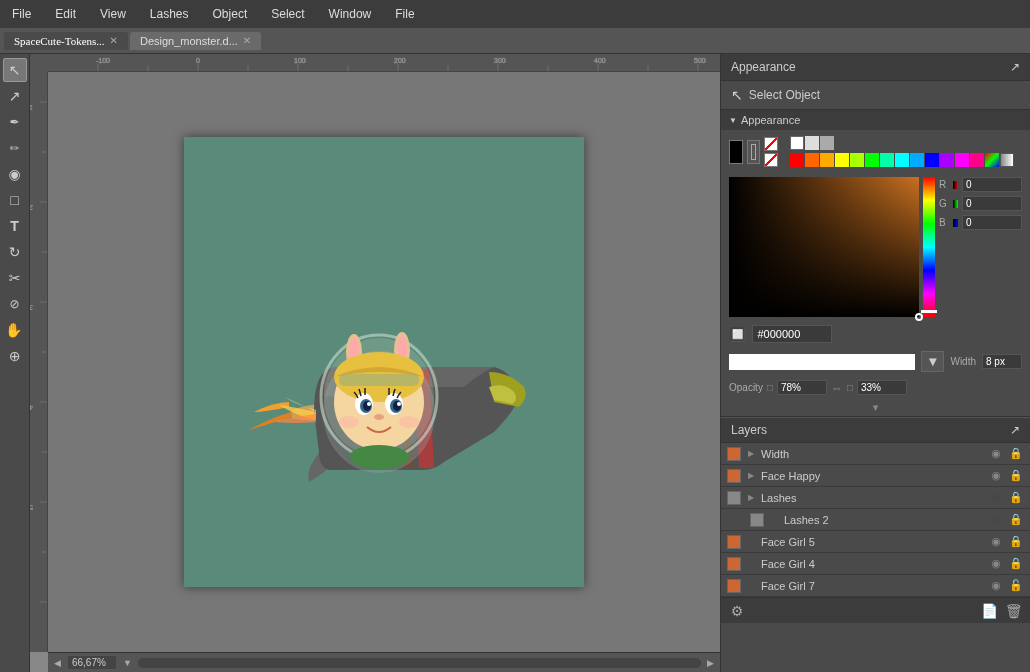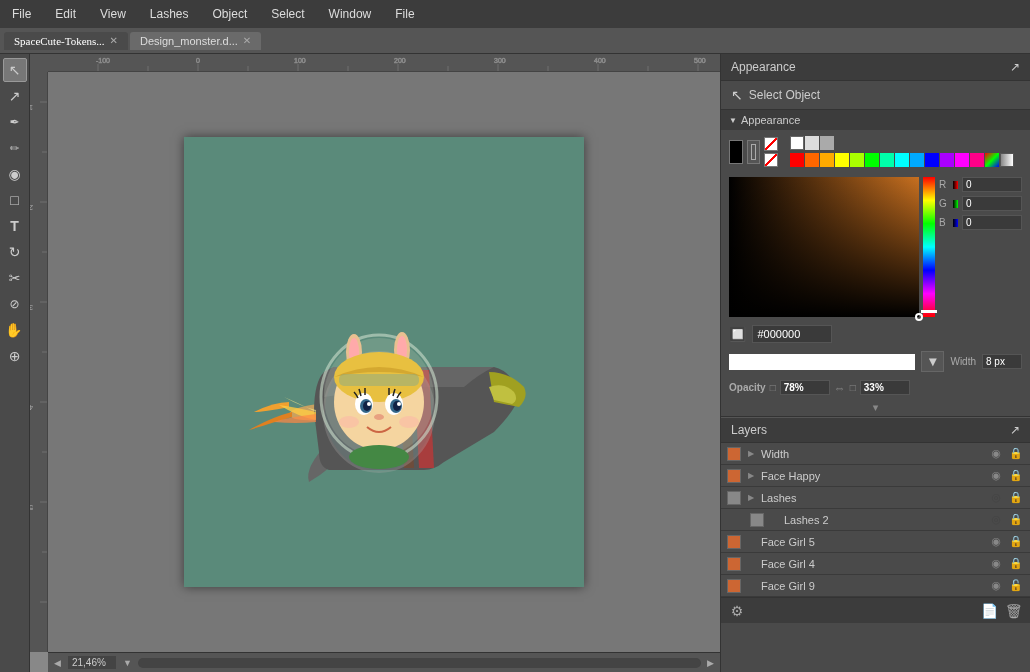--- a/index.html
+++ b/index.html
@@ -360,29 +360,28 @@
       font-size: 10px;
       width: 40px;
     }
 
     #opacity-row {
       padding: 4px 8px;
       display: flex;
       align-items: center;
       gap: 4px;
     }
-    .opacity-label { color: #aaa; font-size: 10px; font-weight: bold; }
+    .opacity-label { color: #aaa; font-size: 10px; }
     .opacity-input {
       background: #3a3a3a;
       border: 1px solid #555;
       color: #fff;
       padding: 1px 3px;
       font-size: 10px;
       width: 50px;
-      font-weight: bold;
     }
     .link-icon { color: #888; font-size: 12px; }
 
     #collapse-arrow {
       text-align: center;
       padding: 2px;
       cursor: pointer;
       color: #888;
     }
 
@@ -650,21 +649,21 @@
               <path d="M82,202 Q55,205 40,210 Q62,212 82,210 Z" fill="#ff8844" opacity="0.7"></path>
               <path d="M82,200 Q62,190 50,185 Q68,195 82,198 Z" fill="#ffee88" opacity="0.6"></path>
             </svg>
           </div>
         </div>
       </div>
     </div>
 
     <div id="bottom-bar">
       <span class="scroll-arrow">◀</span>
-      <div id="zoom-display">21,46%</div>
+      <div id="zoom-display">66,67%</div>
       <span class="scroll-arrow">▼</span>
       <div id="h-scrollbar"></div>
       <span class="scroll-arrow">▶</span>
     </div>
   </div>
 
   <div id="right-panel">
 
     <div id="props-header">
       <span>Appearance</span>
@@ -824,21 +823,21 @@
           <div class="layer-color-box" style="background:#cc6633"></div>
           <div class="layer-expand" style="width:12px"></div>
           <span class="layer-name">Face Girl 4</span>
           <div class="layer-eye">◉</div>
           <div class="layer-lock">🔒</div>
         </div>
 
         <div class="layer-row">
           <div class="layer-color-box" style="background:#cc6633"></div>
           <div class="layer-expand" style="width:12px"></div>
-          <span class="layer-name">Face Girl 9</span>
+          <span class="layer-name">Face Girl 7</span>
           <div class="layer-eye">◉</div>
           <div class="layer-lock" style="color:#555">🔓</div>
         </div>
 
       </div>
 
       <div id="layers-bottom">
         <div class="layers-action-btn">⚙</div>
         <div style="flex:1"></div>
         <div class="layers-action-btn">📄</div>

